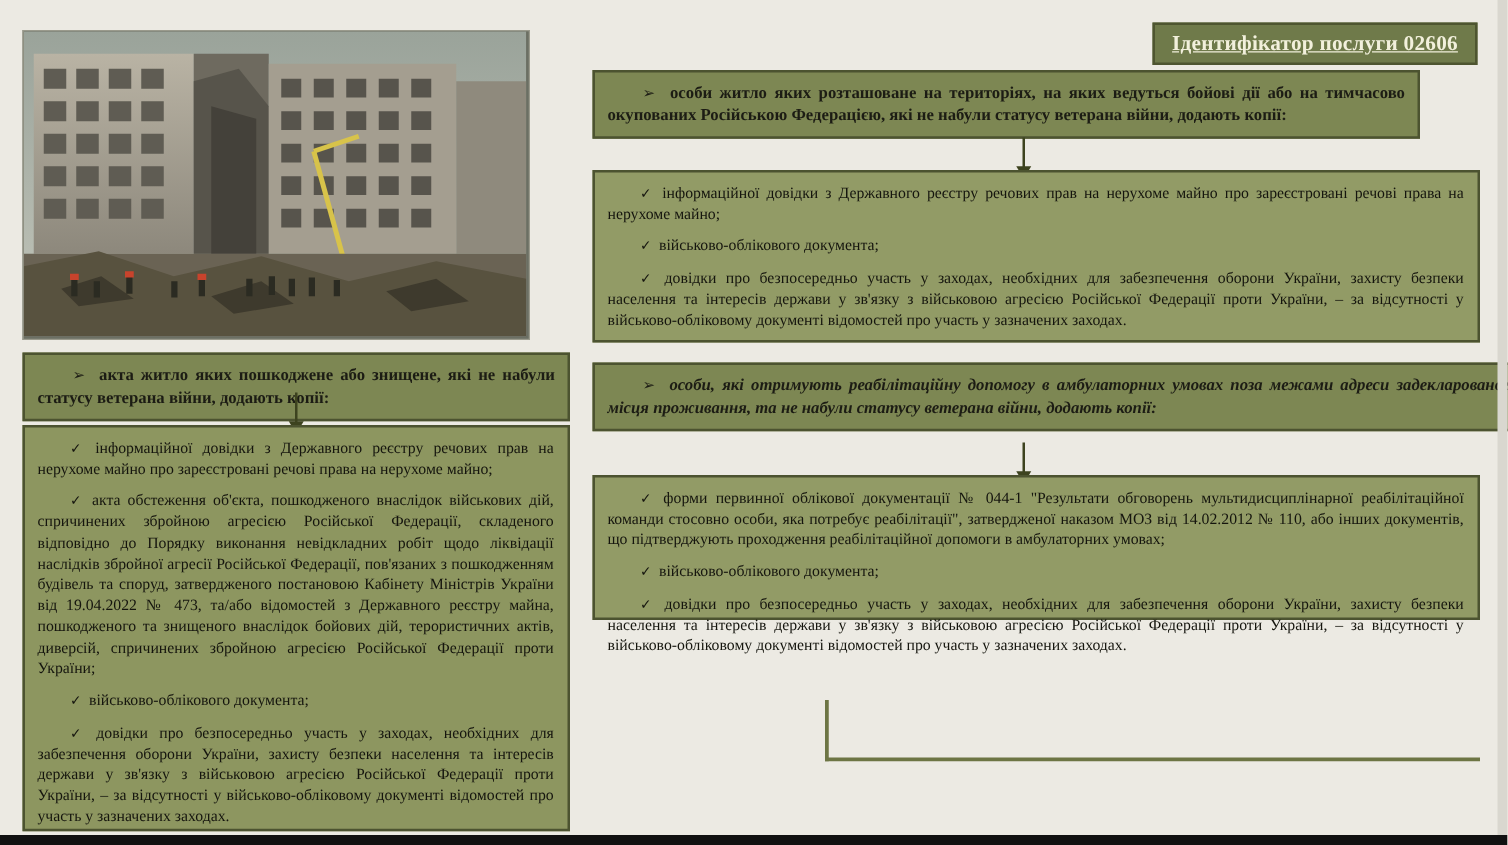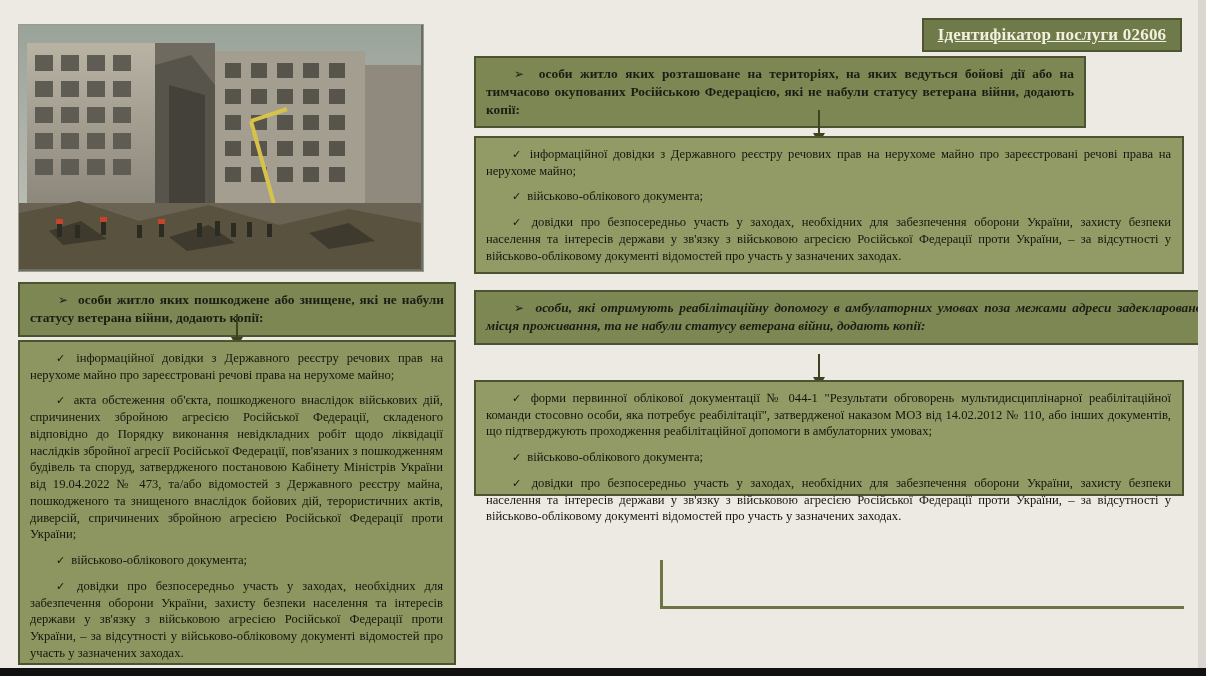--- a/index.html
+++ b/index.html
@@ -85,21 +85,21 @@
     font-family:"DejaVu Sans", sans-serif;
     font-size:11px;
     margin-right:6px;
   }
 
   
   #left-header{left:18px;top:282px;width:438px;}
   #left-body{left:18px;top:340px;width:438px;height:325px;}
 
   
-  #rt-header{left:474px;top:56px;width:612px;}
+  #rt-header{left:474px;top:56px;width:662px;}
   #rt-body{left:474px;top:136px;width:710px;height:138px;}
 
   
   #rb-header{left:474px;top:290px;width:854px;font-style:italic;}
   #rb-body{left:474px;top:380px;width:710px;height:116px;}
 
   
   .arrow{
     position:absolute;
     width:2px;background:#3d431f;
@@ -255,21 +255,21 @@
       </g>
       <g fill="#c8432c">
         <rect x="37" y="194" width="7" height="5"></rect>
           <rect x="81" y="192" width="7" height="5"></rect>
         <rect x="139" y="194" width="7" height="5"></rect>
       </g>
     </svg>
   </div>
 
   <div class="hdr-box" id="left-header">
-    <p><span class="marker">➢</span>&nbsp;&nbsp;<span>особи житло яких пошкоджене або знищене, які не набули статусу ветерана війни, додають копії:</span></p>
+    <p><span class="marker">➢</span>&nbsp;&nbsp;<span>акта житло яких пошкоджене або знищене, які не набули статусу ветерана війни, додають копії:</span></p>
   </div>
   <div class="arrow" id="arrow-left"></div>
   <div class="body-box" id="left-body">
     <p class="item"><span class="chk">✓</span><span>інформаційної довідки з Державного реєстру речових прав на нерухоме майно про зареєстровані речові права на нерухоме майно;</span></p>
     <p class="item"><span class="chk">✓</span><span>акта обстеження об'єкта, пошкодженого внаслідок військових дій, спричинених збройною агресією Російської Федерації, складеного відповідно до Порядку виконання невідкладних робіт щодо ліквідації наслідків збройної агресії Російської Федерації, пов'язаних з пошкодженням будівель та споруд, затвердженого постановою Кабінету Міністрів України від 19.04.2022 № 473, та/або відомостей з Державного реєстру майна, пошкодженого та знищеного внаслідок бойових дій, терористичних актів, диверсій, спричинених збройною агресією Російської Федерації проти України;</span></p>
     <p class="item"><span class="chk">✓</span><span>військово-облікового документа;</span></p>
     <p class="item"><span class="chk">✓</span><span>довідки про безпосередньо участь у заходах, необхідних для забезпечення оборони України, захисту безпеки населення та інтересів держави у зв'язку з військовою агресією Російської Федерації проти України, – за відсутності у військово-обліковому документі відомостей про участь у зазначених заходах.</span></p>
   </div>
 
   <div class="hdr-box" id="rt-header">

